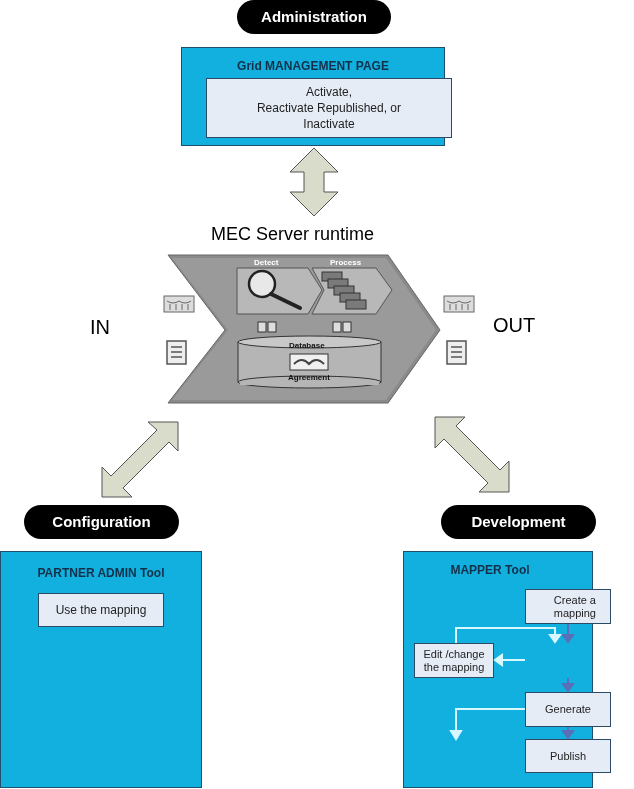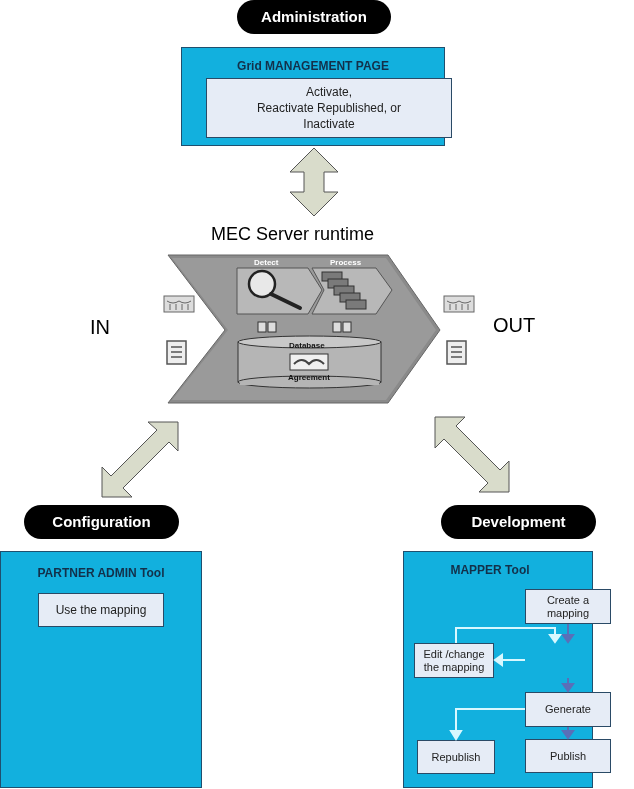--- a/index.html
+++ b/index.html
@@ -109,24 +109,23 @@
 
 <div class="pill" style="left:24px;top:505px;width:155px;">Configuration</div>
 <div class="panel" style="left:0px;top:551px;width:202px;height:237px;">
   <div class="panel-title" style="top:14px;">PARTNER ADMIN Tool</div>
   <div class="box" style="left:37px;top:41px;width:126px;height:34px;font-size:12px;">Use the mapping</div>
 </div>
 
 <div class="pill" style="left:441px;top:505px;width:155px;">Development</div>
 <div class="panel" style="left:403px;top:551px;width:190px;height:237px;">
   <div class="panel-title" style="top:11px;left:0;right:auto;width:172px;">MAPPER Tool</div>
-  <div class="box" style="left:121px;top:37px;width:86px;height:35px;padding:0 14px;">Create a mapping</div>
+  <div class="box" style="left:121px;top:37px;width:86px;height:35px;padding:0 14px;text-align:right;">Create a mapping</div>
   <div class="box" style="left:10px;top:91px;width:80px;height:35px;padding:0 6px;">Edit /change the mapping</div>
   <div class="box" style="left:121px;top:140px;width:86px;height:35px;">Generate</div>
-  <div class="box" style="left:13px;top:188px;width:78px;height:34px;">Republish</div>
   <div class="box" style="left:121px;top:187px;width:86px;height:34px;">Publish</div>
   <svg width="231" height="237">
     <g stroke="#5a6fb8" stroke-width="2" fill="#5a6fb8">
       <line x1="164" y1="72" x2="164" y2="84"></line>
       <polygon points="159,83 169,83 164,90"></polygon>
       <line x1="164" y1="126" x2="164" y2="133"></line>
       <polygon points="159,132 169,132 164,139"></polygon>
       <line x1="164" y1="175" x2="164" y2="180"></line>
       <polygon points="159,179 169,179 164,186"></polygon>
     </g>

